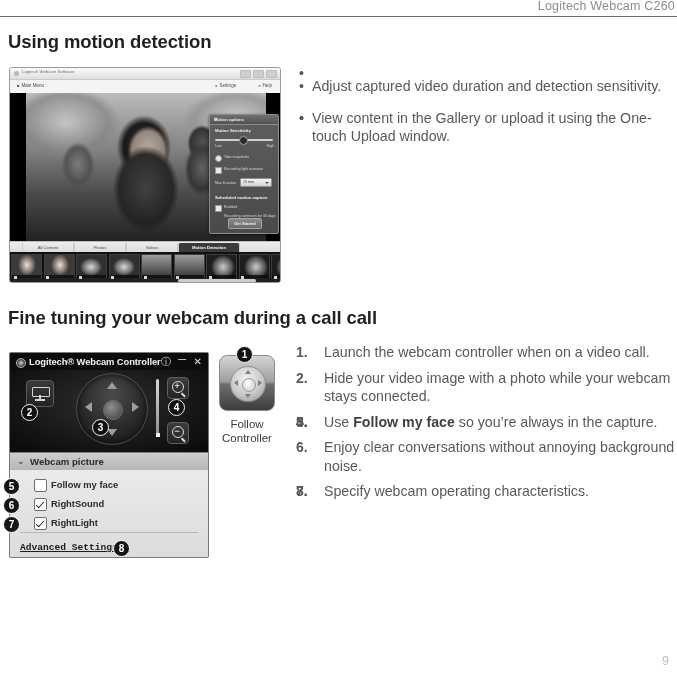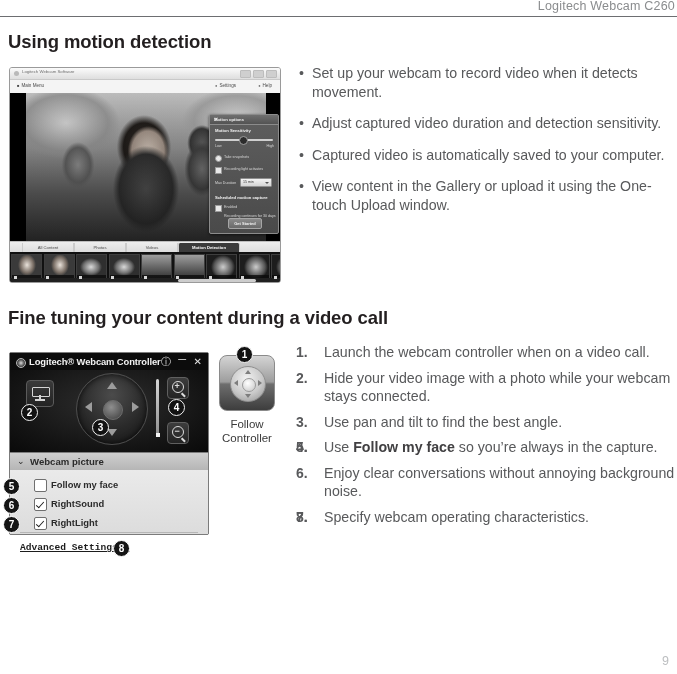--- a/index.html
+++ b/index.html
@@ -407,21 +407,21 @@
     background: #cdcdcd;
     border-radius: 2px;
   }
 
   
   .wc-window {
     position: absolute;
     left: 9px;
     top: 352px;
     width: 200px;
-    height: 183px;
+    height: 206px;
     background: #0a0a0a;
     border: 1px solid #7b7b7b;
     box-sizing: border-box;
     border-radius: 2px;
     overflow: visible;
   }
   .wc-titlebar {
     position: absolute;
     left: 0; top: 0;
     width: 100%;
@@ -842,37 +842,35 @@
       </div>
   </div>
   <div class="app-scroll">
       <i></i>
     </div>
 </div>
 
 <div class="bullet-list">
   <div class="bullet-item">
     <span class="dot">•</span>
-    <span>Set up your webcam to record video when it detects movement.</span>
   </div>
   <div class="bullet-item">
     <span class="dot">•</span>
     <span>Adjust captured video duration and detection sensitivity.</span>
   </div>
   <div class="bullet-item">
     <span class="dot">•</span>
-    <span>Captured video is automatically saved to your computer.</span>
   </div>
   <div class="bullet-item">
     <span class="dot">•</span>
     <span>View content in the Gallery or upload it using the One-touch Upload window.</span>
   </div>
 </div>
 
-<div class="section-heading" id="heading-finetune">Fine tuning your content during a video call</div>
+<div class="section-heading" id="heading-finetune">Fine tuning your webcam during a call call</div>
 
 <div class="wc-window">
 
   <div class="wc-titlebar">
     <div class="wc-ico"></div>
     <div class="wc-title">Logitech® Webcam Controller</div>
     <div class="wc-help">ⓘ</div>
     <div class="wc-min">─</div>
     <div class="wc-close">✕</div>
   </div>
@@ -961,21 +959,20 @@
   <div class="num-item">
     <span class="num">1.</span>
     <span>Launch the webcam controller when on a video call.</span>
   </div>
   <div class="num-item">
     <span class="num">2.</span>
     <span>Hide your video image with a photo while your webcam stays connected.</span>
   </div>
   <div class="num-item">
     <span class="num">3.</span>
-    <span>Use pan and tilt to find the best angle.</span>
   </div>
   <div class="num-item">
     <span class="num">4.</span>
   </div>
   <div class="num-item">
     <span class="num">5.</span>
     <span>Use </span><b>Follow my face</b><span> so you’re always in the capture.</span>
   </div>
   <div class="num-item">
     <span class="num">6.</span>

